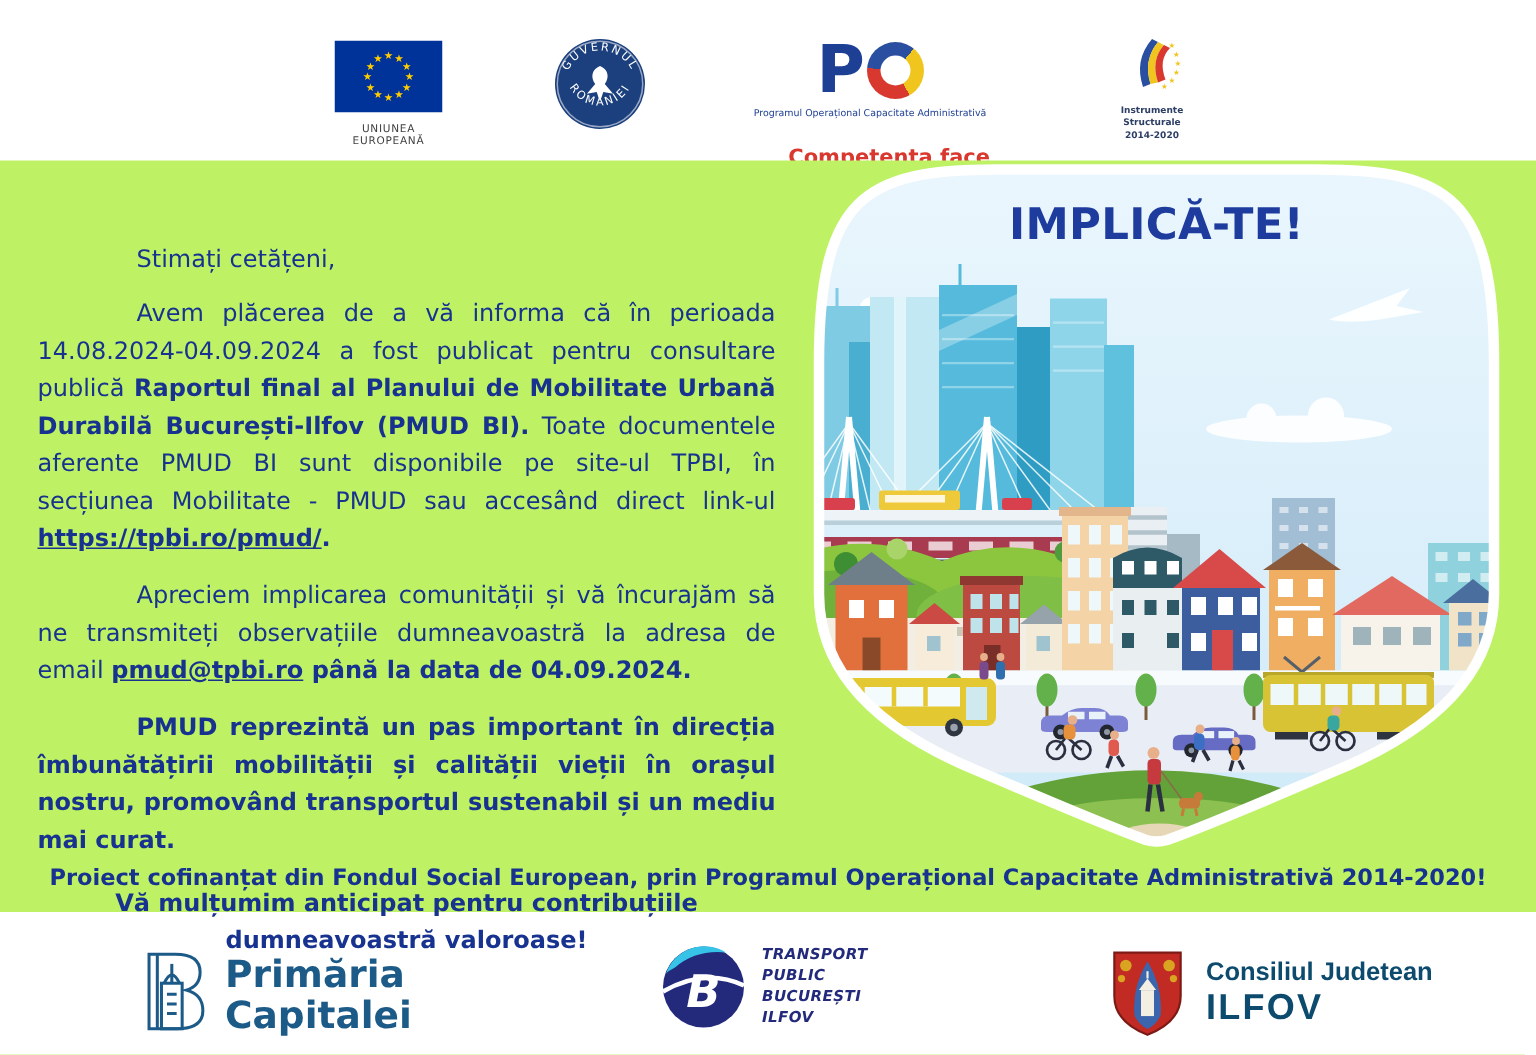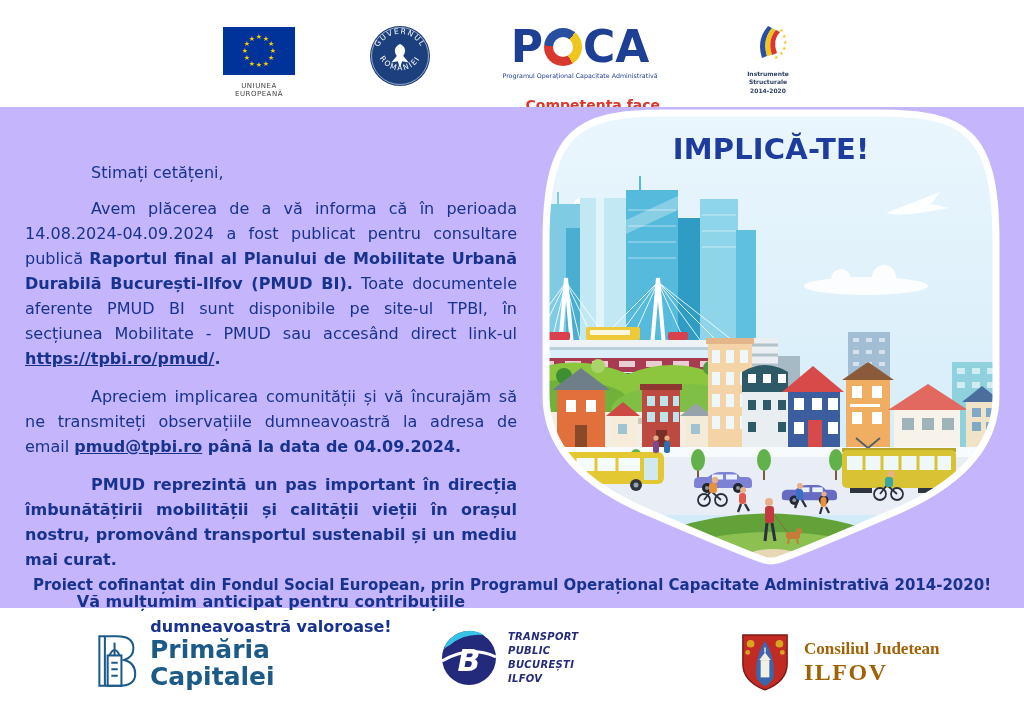--- a/index.html
+++ b/index.html
@@ -13,21 +13,21 @@
   .poca-word{display:flex;align-items:center;justify-content:center;gap:1px;height:46px;}
   .poca-letter{font-size:44px;font-weight:bold;color:#1d3f94;line-height:1;}
   .poca-o{position:relative;width:38px;height:38px;border-radius:50%;
           background:conic-gradient(from 40deg,#f0c51d 0deg 110deg,#d8382e 110deg 235deg,#2a4fa0 235deg 360deg);}
   .poca-o::before{content:"";position:absolute;inset:9px;background:#fff;border-radius:50%;}
   .poca-program{margin-top:2px;font-size:6.3px;color:#1d3f94;}
   .poca-slogan{margin-top:18px;font-size:14px;font-weight:bold;color:#d8382e;text-align:right;}
   .logo-struct{position:absolute;left:728px;top:22px;width:80px;text-align:center;}
   .struct-caption{font-size:6px;font-weight:bold;color:#2e3f66;line-height:1.4;}
   
-  .panel{position:absolute;left:0;top:107px;width:1024px;height:501px;background:#c4b5fd;}
+  .panel{position:absolute;left:0;top:107px;width:1024px;height:501px;background:#bef264;}
   .text-col{position:absolute;left:25px;top:53px;width:492px;color:#17338f;
             font-size:16px;line-height:25px;}
   .text-col p{margin:0 0 13px 0;text-align:justify;text-indent:66px;}
   .text-col p.salutation{text-align:left;margin-bottom:11px;}
   .text-col p.centered{text-align:center;text-indent:0;padding:0 30px;margin-top:17px;}
   .b{font-weight:bold;}
   .link{font-weight:bold;text-decoration:underline;color:inherit;cursor:pointer;}
   .cofinance{position:absolute;left:0;top:469px;width:100%;text-align:center;
              font-size:15px;font-weight:bold;color:#17338f;}
   
@@ -35,21 +35,21 @@
   .blob svg.scene{position:absolute;left:0;top:0;}
   .blob-title{position:absolute;top:32px;left:0;right:0;text-align:center;
               font-size:29px;font-weight:bold;color:#1e3c9e;line-height:1.22;letter-spacing:.2px;}
   
   .logo-primaria{position:absolute;left:92px;top:632px;display:flex;align-items:flex-end;gap:12px;}
   .primaria-text{font-size:25px;font-weight:bold;color:#1c5a88;line-height:1.08;}
   .logo-tpbi{position:absolute;left:440px;top:629px;display:flex;align-items:center;gap:10px;}
   .tpbi-text{font-size:10px;font-weight:bold;font-style:italic;color:#232a7c;
              line-height:1.4;letter-spacing:.3px;}
   .logo-ilfov{position:absolute;left:740px;top:631px;display:flex;align-items:center;gap:14px;}
-  .ilfov-text{font-family:Liberation Serif, serif;color:#a16207;}
+  .ilfov-text{font-family:Liberation Sans, sans-serif;color:#0c4a6e;}
   .ilfov-line1{font-size:17px;font-weight:bold;}
   .ilfov-line2{font-size:24px;font-weight:bold;letter-spacing:1.5px;}
 </style>
 </head>
 <body>
 
 <div class="page">
 
   <div class="logo-eu">
     <svg width="72" height="48" viewBox="0 0 72 48">
@@ -87,21 +87,20 @@
         <textPath href="#govBot" startOffset="50%" text-anchor="middle">ROMÂNIEI</textPath>
       </text>
       <path d="M32 20 c5.5 2.2 6.5 7.5 3.2 12 l5.5 6.5 -6.5 -1.2 -2.2 6.5 -2.2 -6.5 -6.5 1.2 5.5 -6.5 c-3.3 -4.5 -2.3 -9.8 3.2 -12 z" fill="#ffffff"></path>
     </svg>
   </div>
 
   <div class="logo-poca">
     <div class="poca-word">
       <span class="poca-letter">P</span>
       <span class="poca-o"></span>
-      <span class="poca-letter">CA</span>
     </div>
     <div class="poca-program">Programul Operațional Capacitate Administrativă</div>
     <div class="poca-slogan">Competența face diferența!</div>
   </div>
 
   <div class="logo-struct">
     <svg width="44" height="44" viewBox="0 0 44 44">
       <path d="M16 36 Q10 18 22 4 L26 6 Q16 18 21 34 Z" fill="#2a4fa0"></path>
       <path d="M21 34 Q16 18 26 6 L30 8 Q21 18 26 33 Z" fill="#f0c51d"></path>
       <path d="M26 33 Q21 18 30 8 L34 10 Q26 18 31 31 Z" fill="#d8382e"></path>

